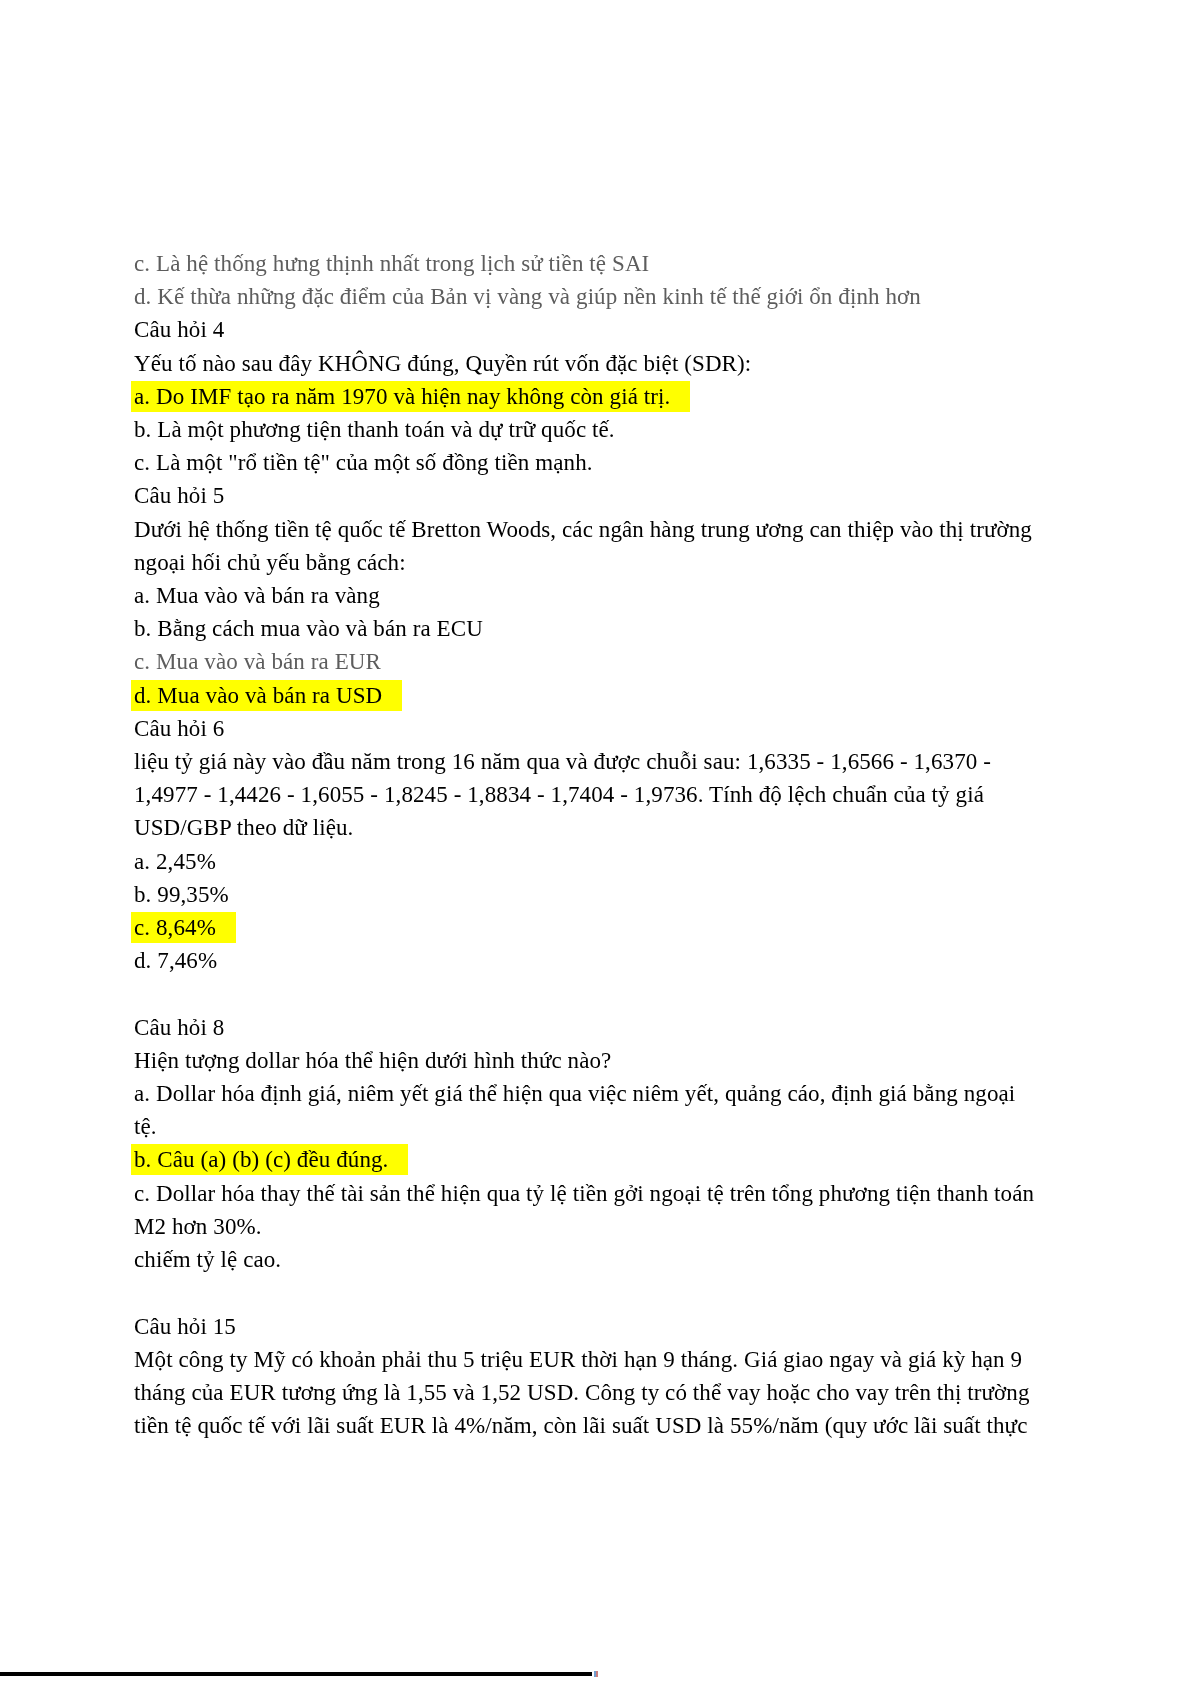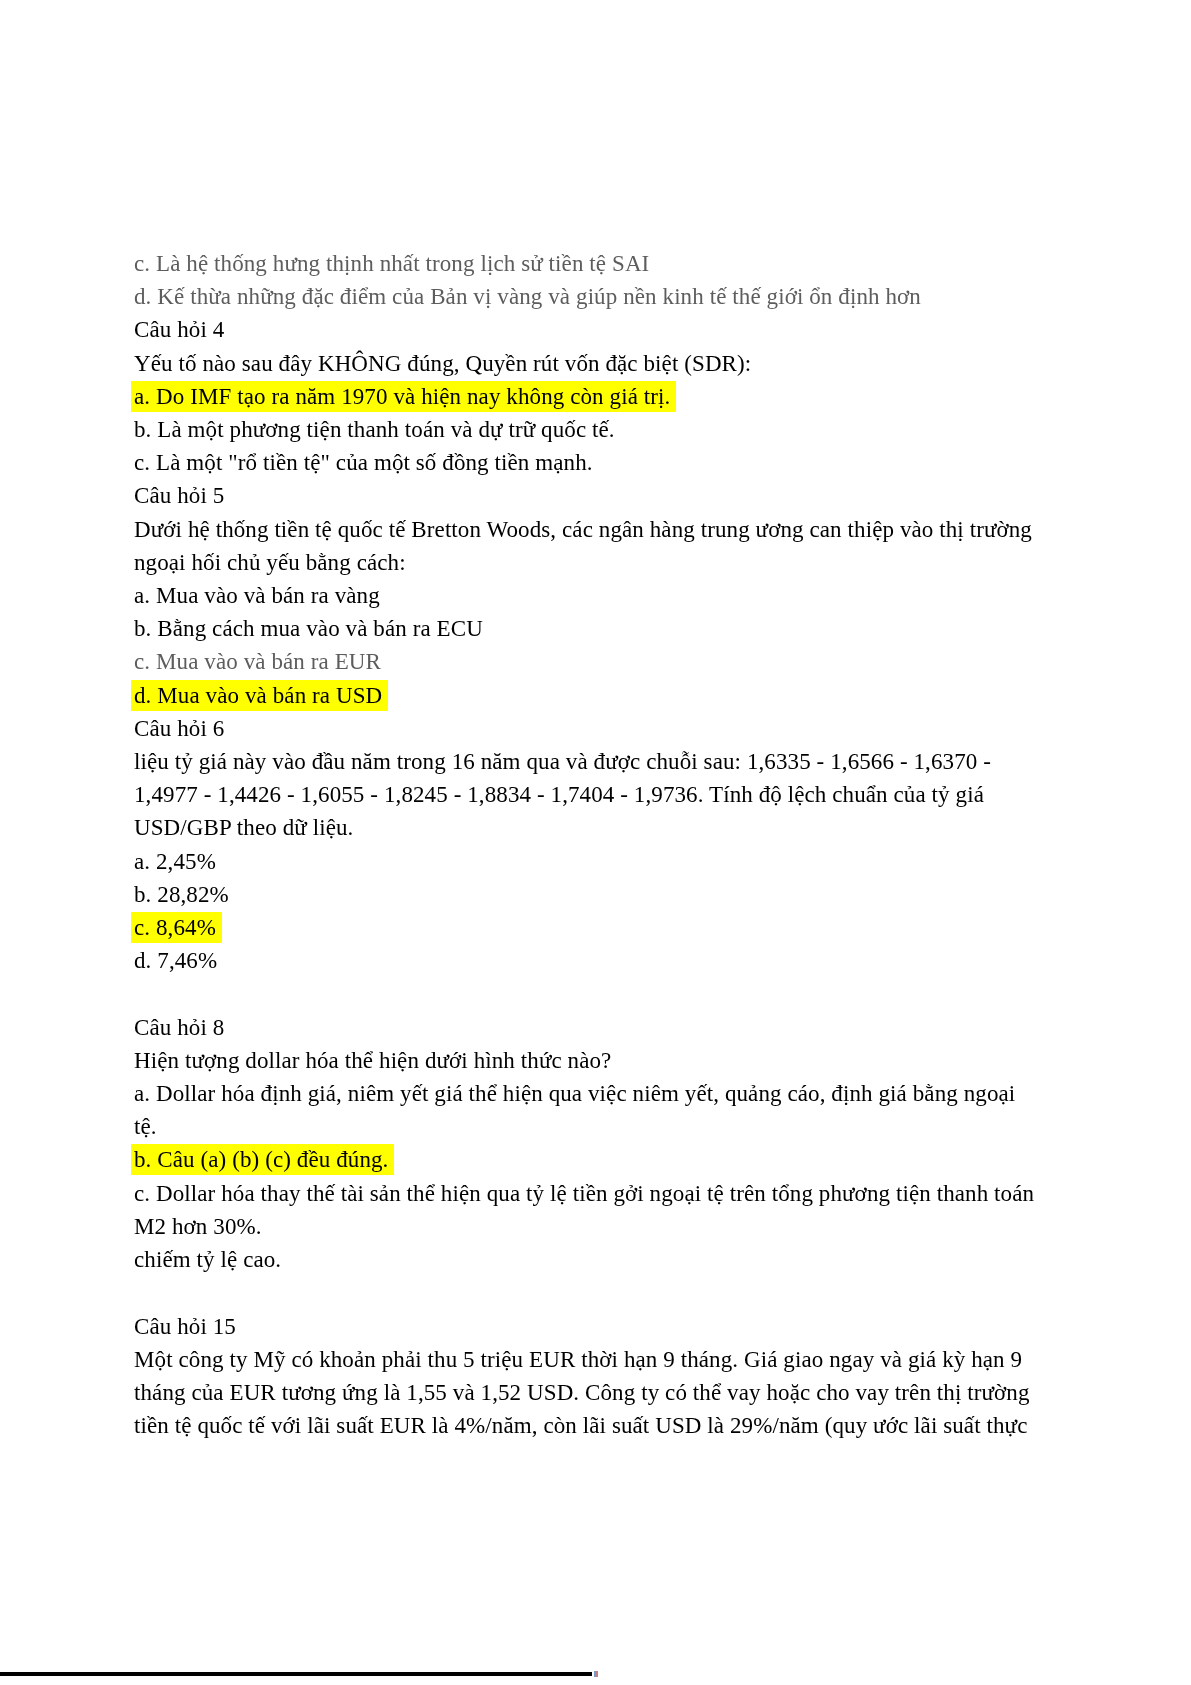--- a/index.html
+++ b/index.html
@@ -31,21 +31,21 @@
     font-size: 23px;
     line-height: 33.2px;
     white-space: nowrap;
     letter-spacing: 0.1px;
   }
   .line.blank { min-height: 33.2px; }
   .bold { font-weight: normal; }
   .gray { color: var(--gray, #5d5d5d); }
   .highlight {
     background: var(--hl, #ffff00);
-    padding: 3px 6px 3px 3px;
+    padding: 3px 20px 3px 3px;
     margin-left: -3px;
     box-decoration-break: clone;
   }
   .footer-divider {
     position: absolute;
     left: 0;
     top: 1672px;
     width: 592px;
     height: 4px;
     background: #000000;
@@ -76,33 +76,33 @@
       <div class="line"><span>ngoại hối chủ yếu bằng cách:</span></div>
       <div class="line"><span>a. Mua vào và bán ra vàng</span></div>
       <div class="line"><span>b. Bằng cách mua vào và bán ra ECU</span></div>
       <div class="line"><span class="gray">c. Mua vào và bán ra EUR</span></div>
       <div class="line"><span class="bold highlight">d. Mua vào và bán ra USD</span></div>
       <div class="line"><span class="bold">Câu hỏi 6</span></div>
       <div class="line"><span>liệu tỷ giá này vào đầu năm trong 16 năm qua và được chuỗi sau: 1,6335 - 1,6566 - 1,6370 -</span></div>
       <div class="line"><span>1,4977 - 1,4426 - 1,6055 - 1,8245 - 1,8834 - 1,7404 - 1,9736. Tính độ lệch chuẩn của tỷ giá</span></div>
       <div class="line"><span>USD/GBP theo dữ liệu.</span></div>
       <div class="line"><span>a. 2,45%</span></div>
-      <div class="line"><span>b. 28,82%</span></div>
+      <div class="line"><span>b. 99,35%</span></div>
       <div class="line"><span class="bold highlight">c. 8,64%</span></div>
       <div class="line"><span>d. 7,46%</span></div>
       <div class="line blank">&nbsp;</div>
       <div class="line"><span class="bold">Câu hỏi 8</span></div>
       <div class="line"><span>Hiện tượng dollar hóa thể hiện dưới hình thức nào?</span></div>
       <div class="line"><span>a. Dollar hóa định giá, niêm yết giá thể hiện qua việc niêm yết, quảng cáo, định giá bằng ngoại</span></div>
       <div class="line"><span>tệ.</span></div>
       <div class="line"><span class="bold highlight">b. Câu (a) (b) (c) đều đúng.</span></div>
       <div class="line"><span>c. Dollar hóa thay thế tài sản thể hiện qua tỷ lệ tiền gởi ngoại tệ trên tổng phương tiện thanh toán</span></div>
       <div class="line"><span>M2 hơn 30%.</span></div>
       <div class="line"><span>chiếm tỷ lệ cao.</span></div>
       <div class="line blank">&nbsp;</div>
       <div class="line"><span class="bold">Câu hỏi 15</span></div>
       <div class="line"><span>Một công ty Mỹ có khoản phải thu 5 triệu EUR thời hạn 9 tháng. Giá giao ngay và giá kỳ hạn 9</span></div>
       <div class="line"><span>tháng của EUR tương ứng là 1,55 và 1,52 USD. Công ty có thể vay hoặc cho vay trên thị trường</span></div>
-      <div class="line"><span>tiền tệ quốc tế với lãi suất EUR là 4%/năm, còn lãi suất USD là 29%/năm (quy ước lãi suất thực</span></div>
+      <div class="line"><span>tiền tệ quốc tế với lãi suất EUR là 4%/năm, còn lãi suất USD là 55%/năm (quy ước lãi suất thực</span></div>
     </div>
   <div class="footer-divider"></div>
   <div class="cursor-artifact"></div>
 </div>
 
 </body></html>

